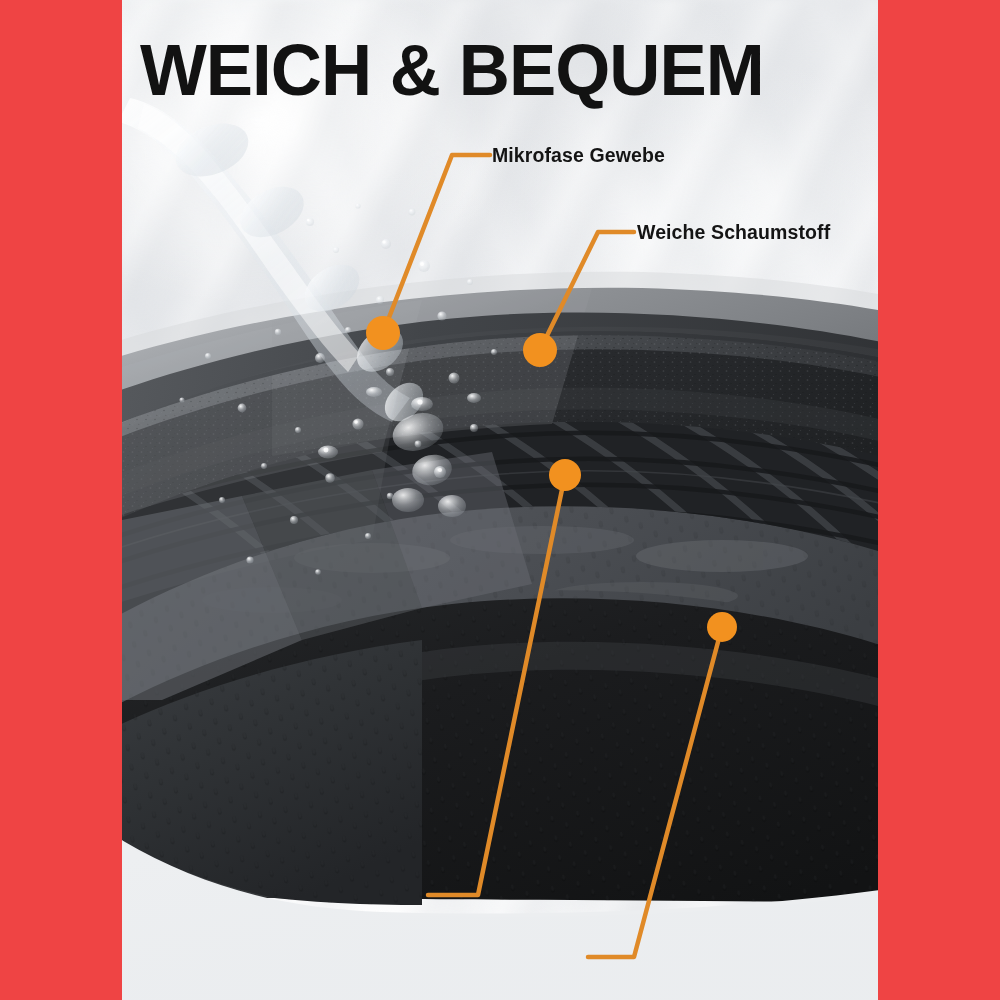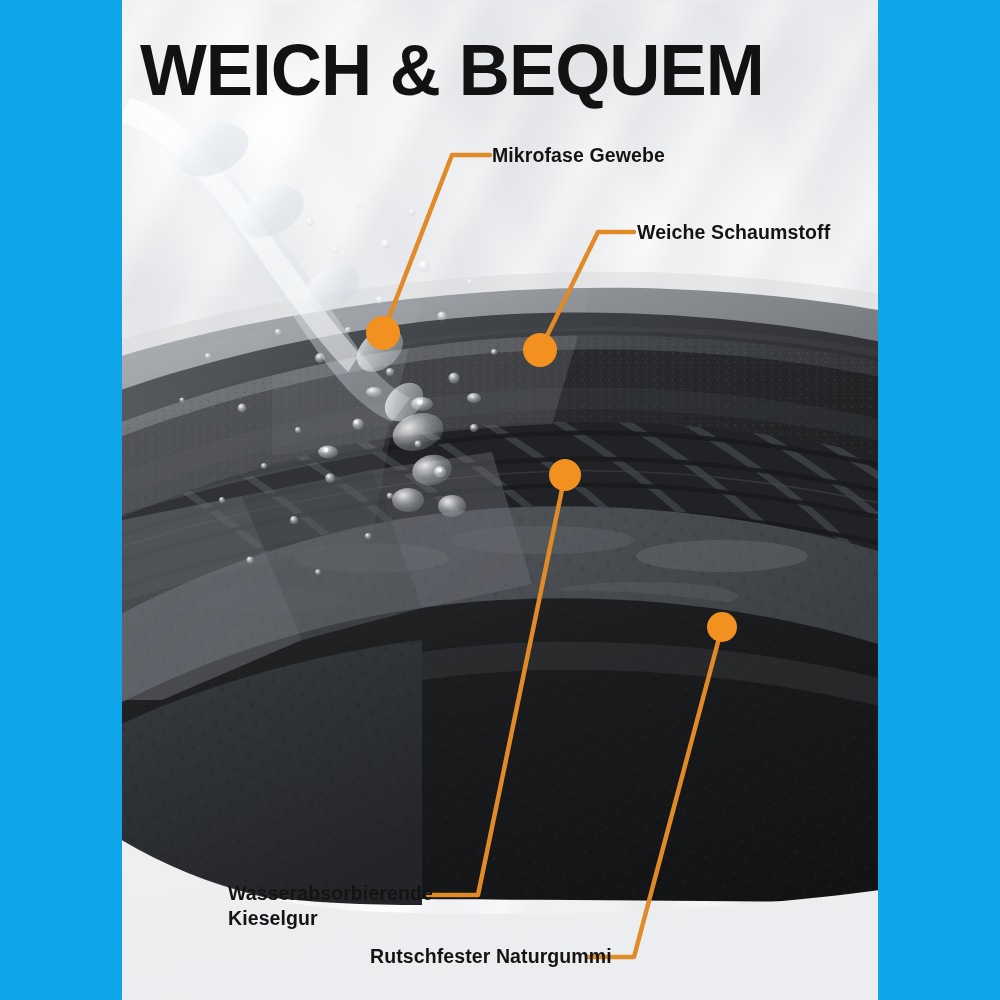--- a/index.html
+++ b/index.html
@@ -5,21 +5,21 @@
 <style>
   html, body {
     margin: 0;
     padding: 0;
     background: #ffffff;
   }
   #stage {
     position: relative;
     width: 1000px;
     height: 1000px;
-    background: #0ea5e9;
+    background: #ef4444;
     overflow: hidden;
     font-family: "Liberation Sans", sans-serif;
   }
   
   #panel {
     position: absolute;
     left: 122px;
     top: 0px;
     width: 756px;
     height: 1000px;
@@ -463,18 +463,15 @@
       <circle cx="540" cy="350" r="17"></circle>
       <circle cx="565" cy="475" r="16"></circle>
       <circle cx="722" cy="627" r="15"></circle>
     </g>
   </svg>
 
   <div class="callout" id="lbl-microfiber">Mikrofase Gewebe</div>
 
   <div class="callout" id="lbl-foam">Weiche Schaumstoff</div>
 
-  <div class="callout" id="lbl-silica">Wasserabsorbierende
-Kieselgur</div>
-
-  <div class="callout" id="lbl-rubber">Rutschfester Naturgummi</div>
+
 
 </div>
 
 </body></html>

